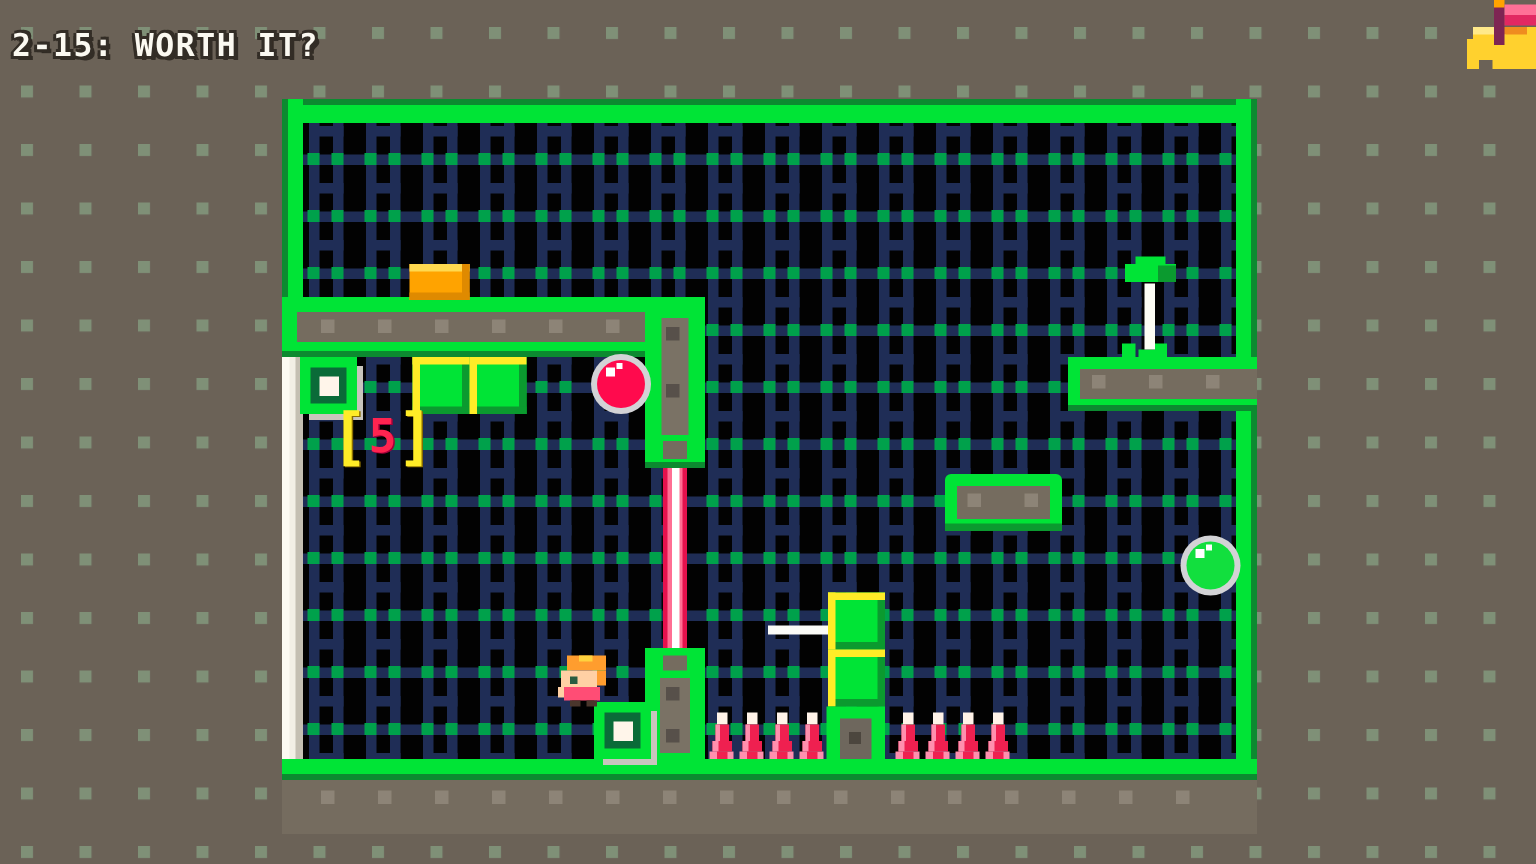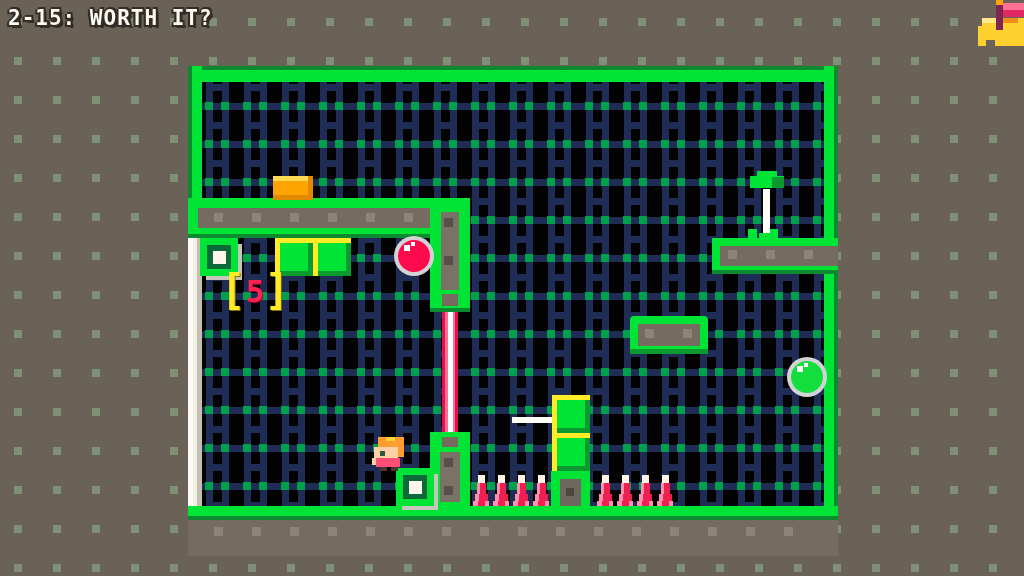--- a/index.html
+++ b/index.html
@@ -1,20 +1,20 @@
 <!DOCTYPE html>
 <html><head>
 <meta charset="utf-8">
 <style>
   html,body{margin:0;padding:0;background:#6b6257;}
   .stage{position:relative;width:1024px;height:576px;overflow:hidden;
          font-family:"DejaVu Sans Mono", monospace;}
   .stage svg{position:absolute;left:0;top:0;}
   .hud-title{
-    position:absolute;left:8px;top:6px;
+    position:absolute;left:8px;top:18px;
     font-size:21px;font-weight:bold;letter-spacing:1px;
     color:#fbf9f1;
     text-shadow:2px 0 0 #332d26,-2px 0 0 #332d26,0 2px 0 #332d26,0 -2px 0 #332d26,
                 2px 2px 0 #332d26,-2px 2px 0 #332d26,2px -2px 0 #332d26,3px 3px 0 #332d26;
     white-space:pre;
   }
   .gem-counter{
     position:absolute;left:229px;top:268px;width:52px;height:46px;
     display:flex;align-items:center;justify-content:center;
     font-weight:bold;line-height:44px;

